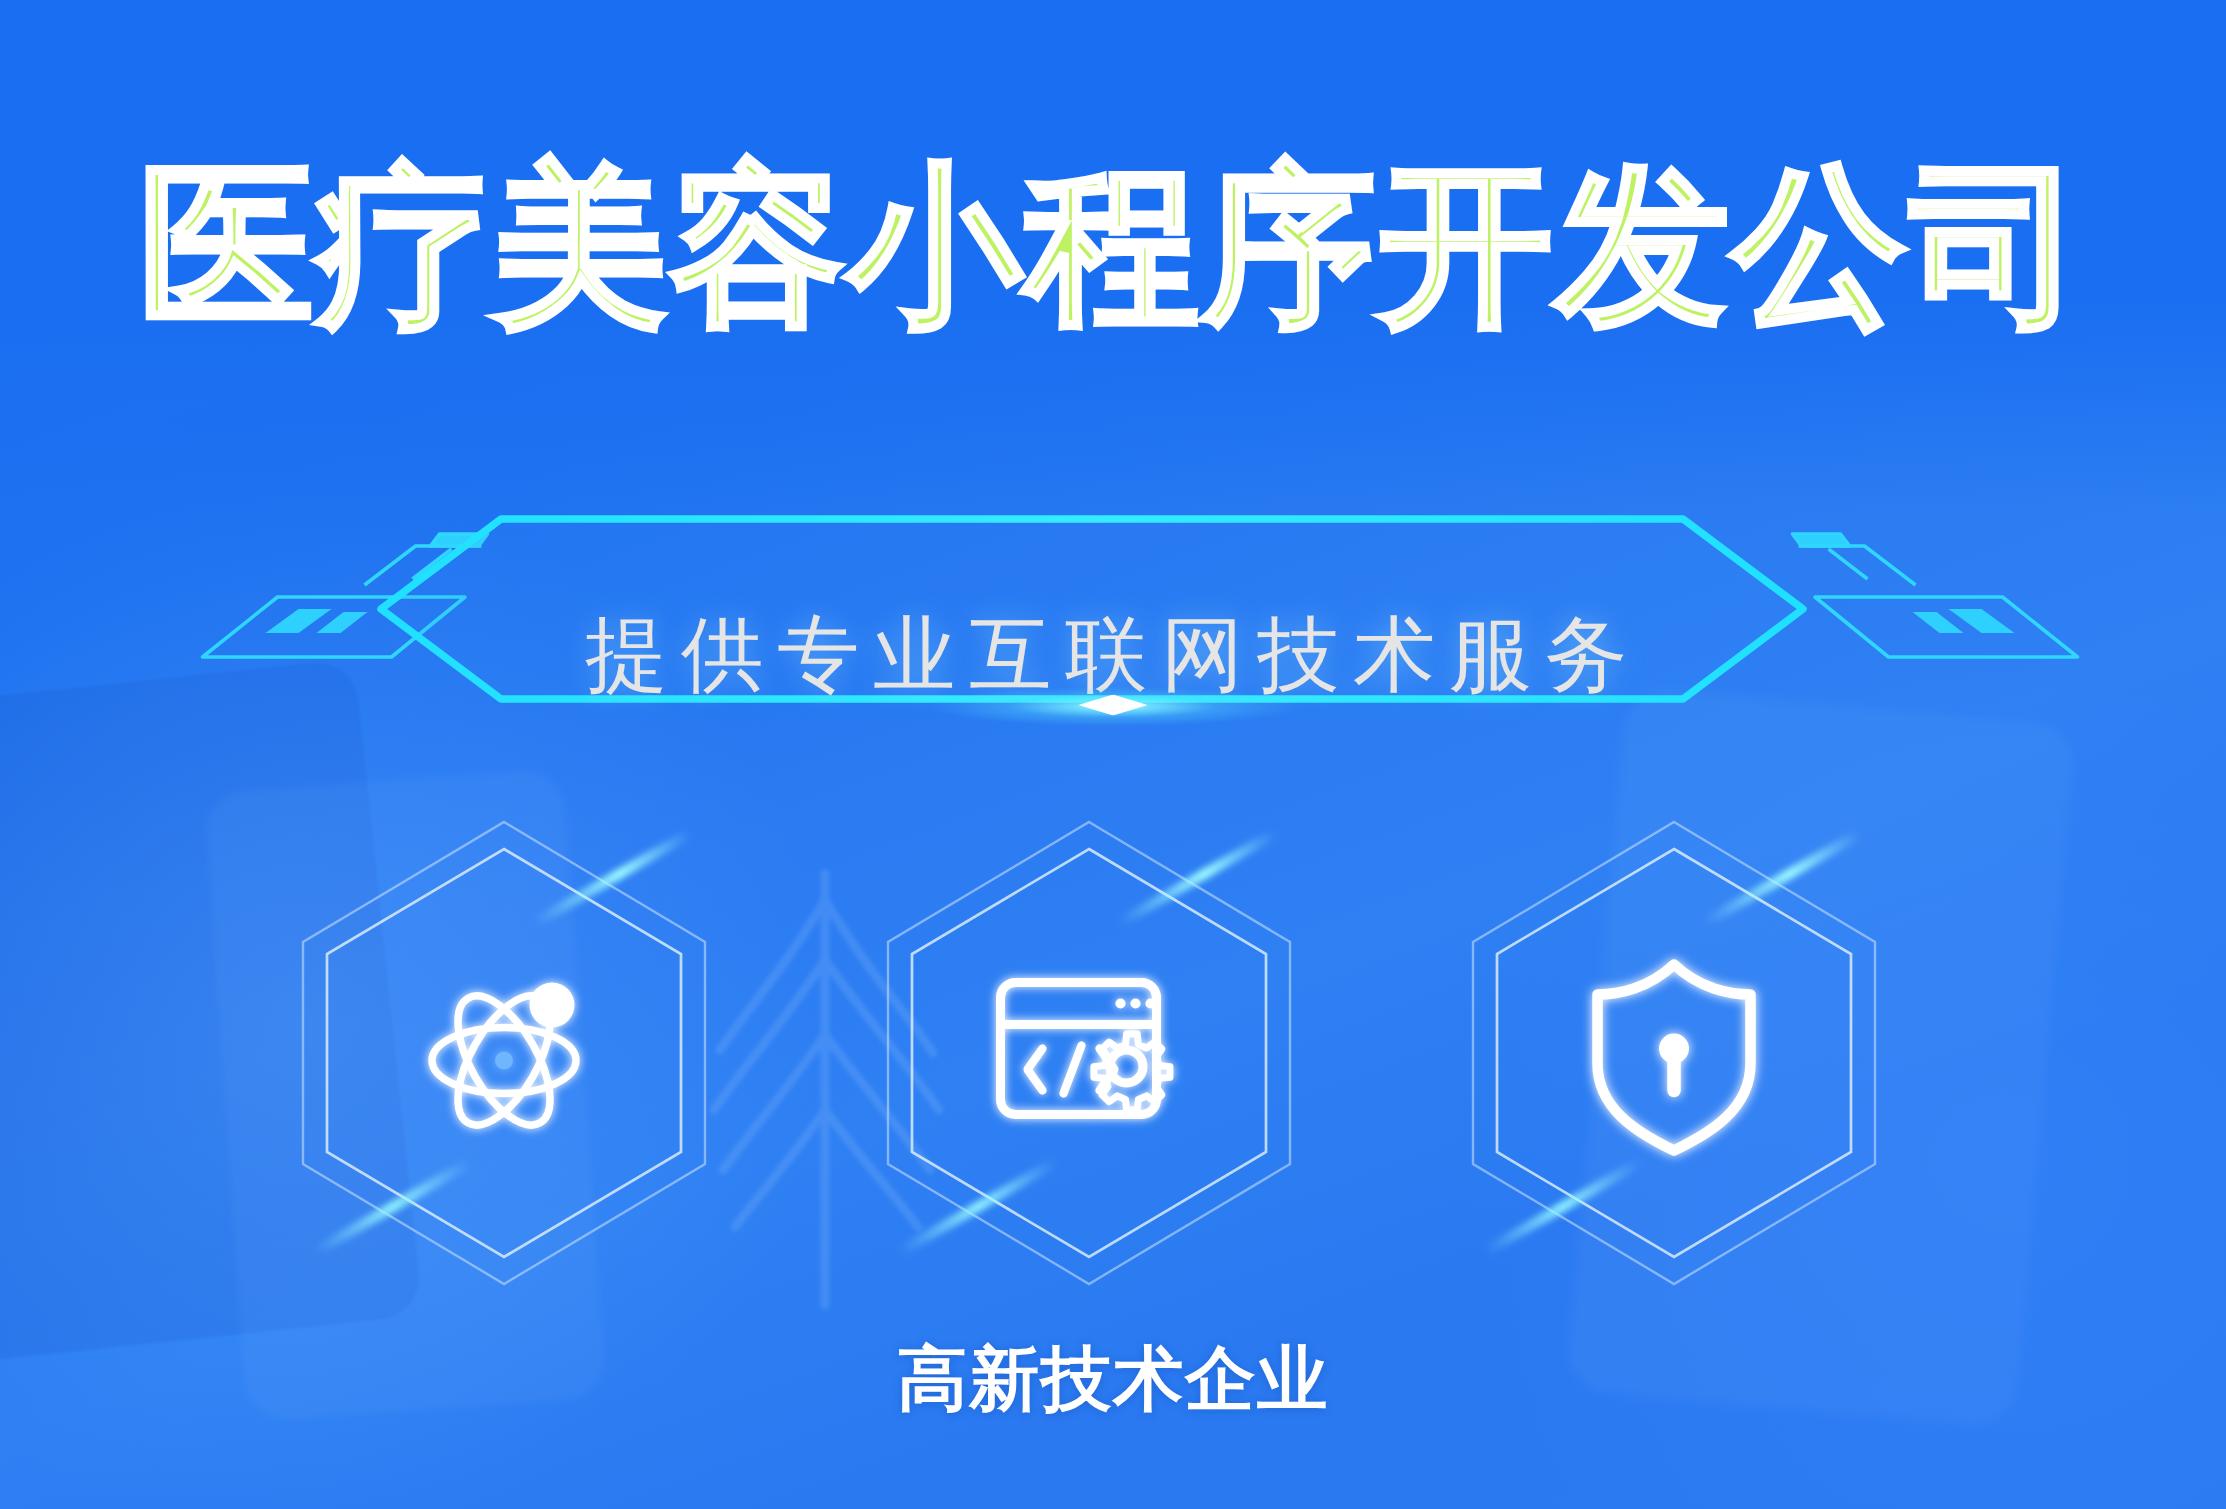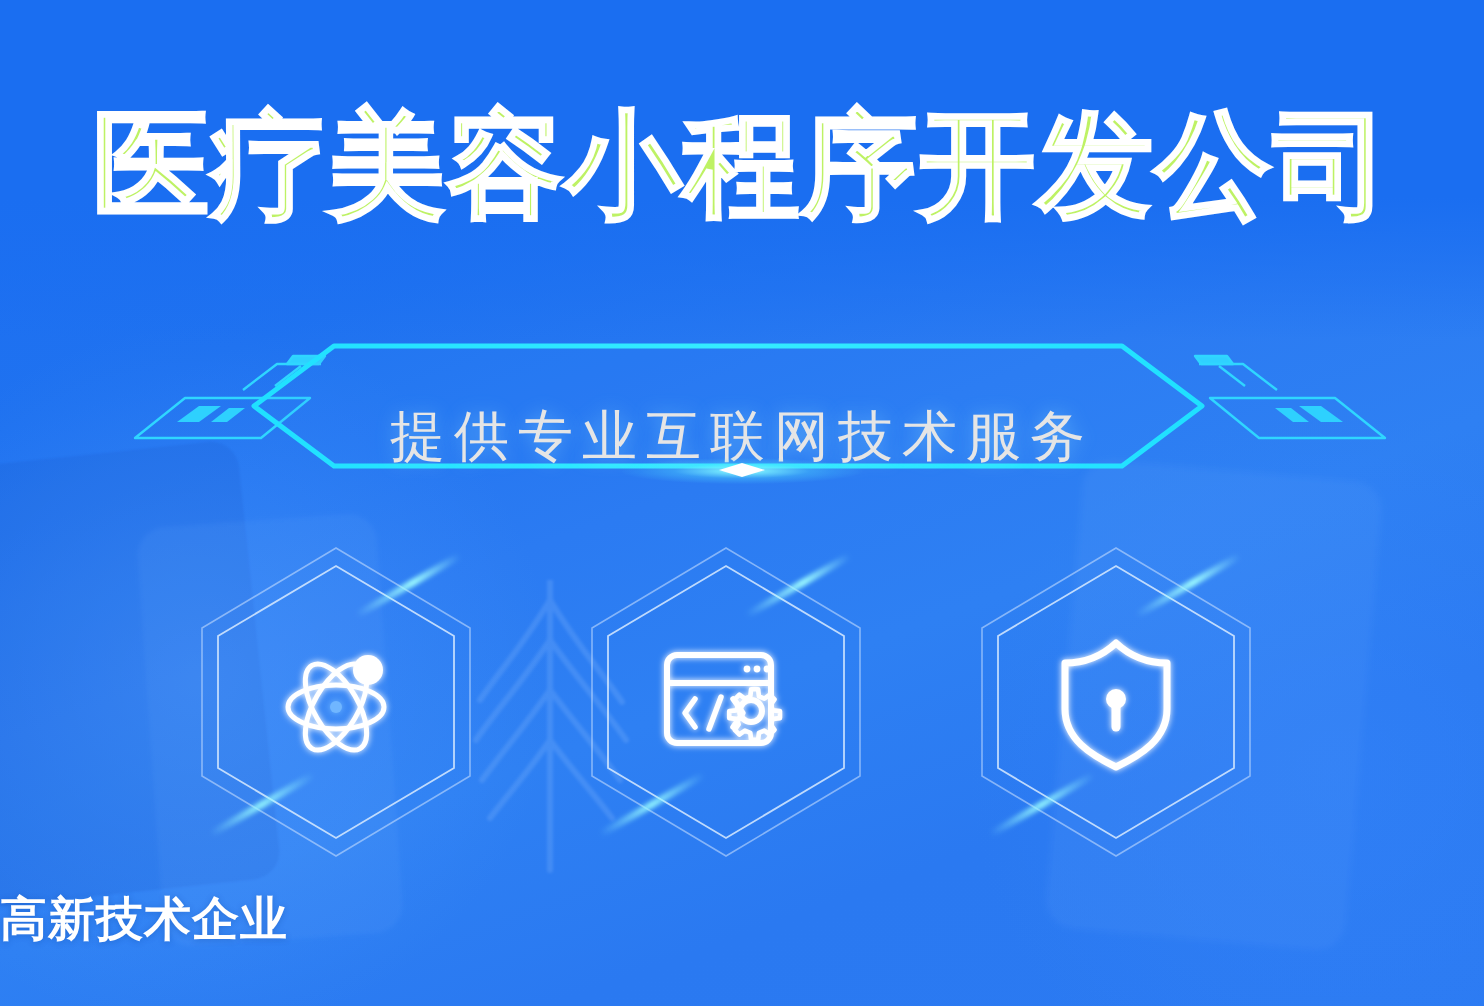--- a/index.html
+++ b/index.html
@@ -195,21 +195,20 @@
 
   
   .features{
     position:absolute;
     left:0; right:0; top:888px;
     display:flex;
     justify-content:center;
     align-items:baseline;
     gap:82px;
     white-space:nowrap;
-    flex-direction:column;
   }
   .feature{
     color:#ffffff;
     font-size:47px;
     font-weight:700;
     letter-spacing:1px;
     text-shadow:0 1px 6px rgba(10,60,150,.30);
   }
 </style>
 </head>

